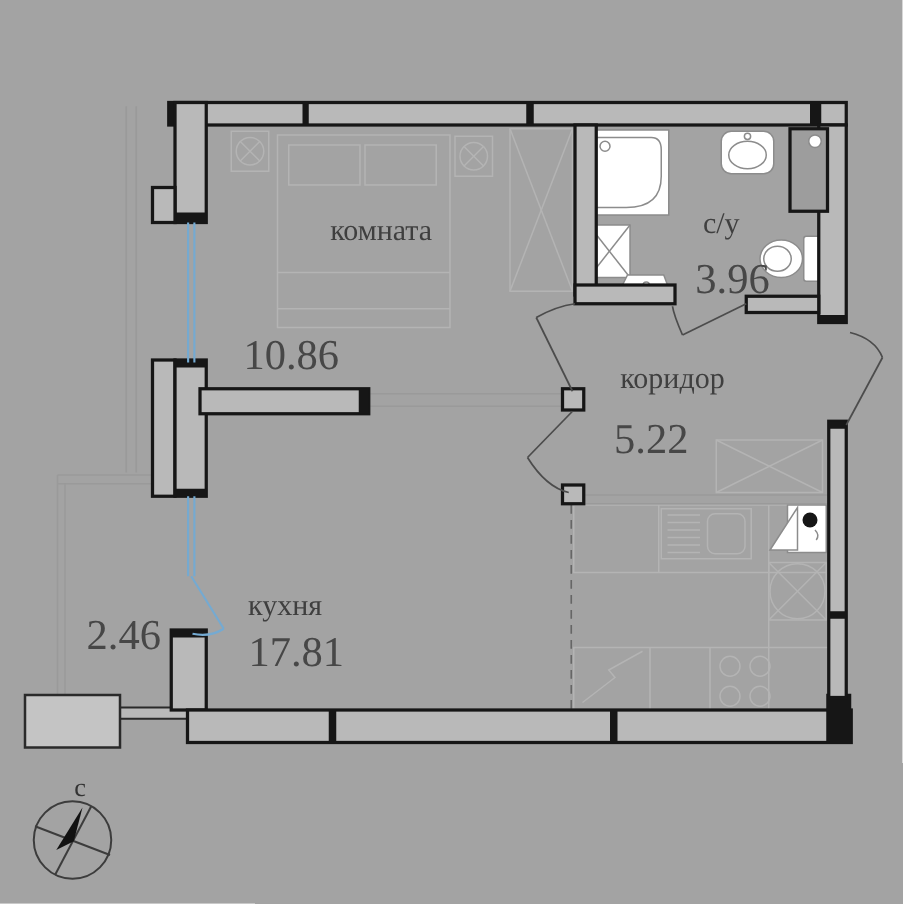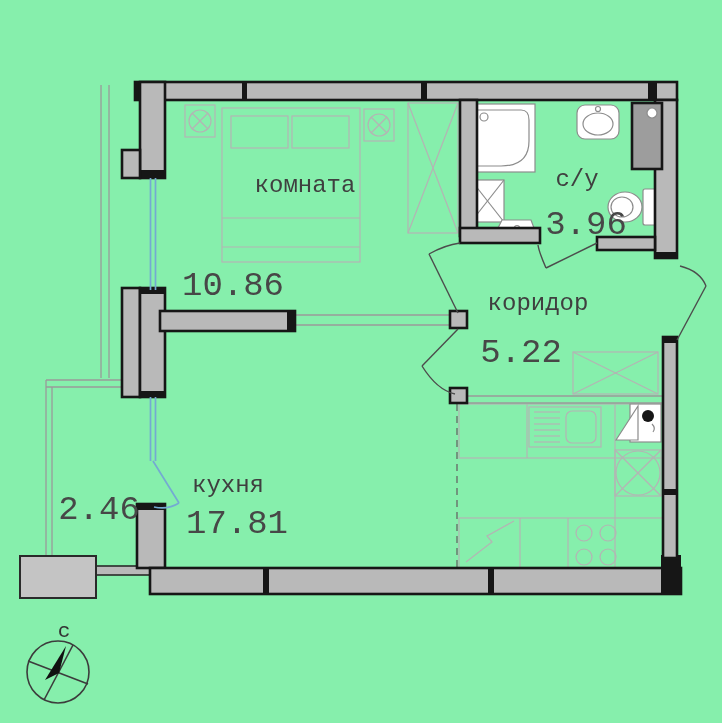--- a/index.html
+++ b/index.html
@@ -1,17 +1,17 @@
 <!DOCTYPE html>
 <html><head>
 <meta charset="utf-8">
 <style>
   html,body{margin:0;padding:0;background:#ffffff;}
-  .stage{position:relative;width:722px;height:723px;background:#86efac;overflow:hidden;
-         font-family:Liberation Mono, monospace;}
+  .stage{position:relative;width:722px;height:723px;background:#a3a3a3;overflow:hidden;
+         font-family:Liberation Serif, serif;}
   svg{display:block;}
   .wall{fill:#b9b9b9;stroke:#161616;stroke-width:2.6;}
   .cap{fill:#161616;stroke:none;}
   .duct{fill:#9d9d9d;stroke:#161616;stroke-width:2.6;}
   .slab{fill:#c4c4c4;stroke:#2a2a2a;stroke-width:2;}
   .bwall{fill:#b9b9b9;stroke:#2a2a2a;stroke-width:1.6;}
   .thin{stroke:#9a9a9a;stroke-width:1.3;fill:none;}
   .furn{stroke:#b4b4b4;stroke-width:1.2;fill:none;}
   .fix{stroke:#8c8c8c;stroke-width:1.2;fill:#ffffff;}
   .win{stroke:#74aad2;stroke-width:1.7;fill:none;}

